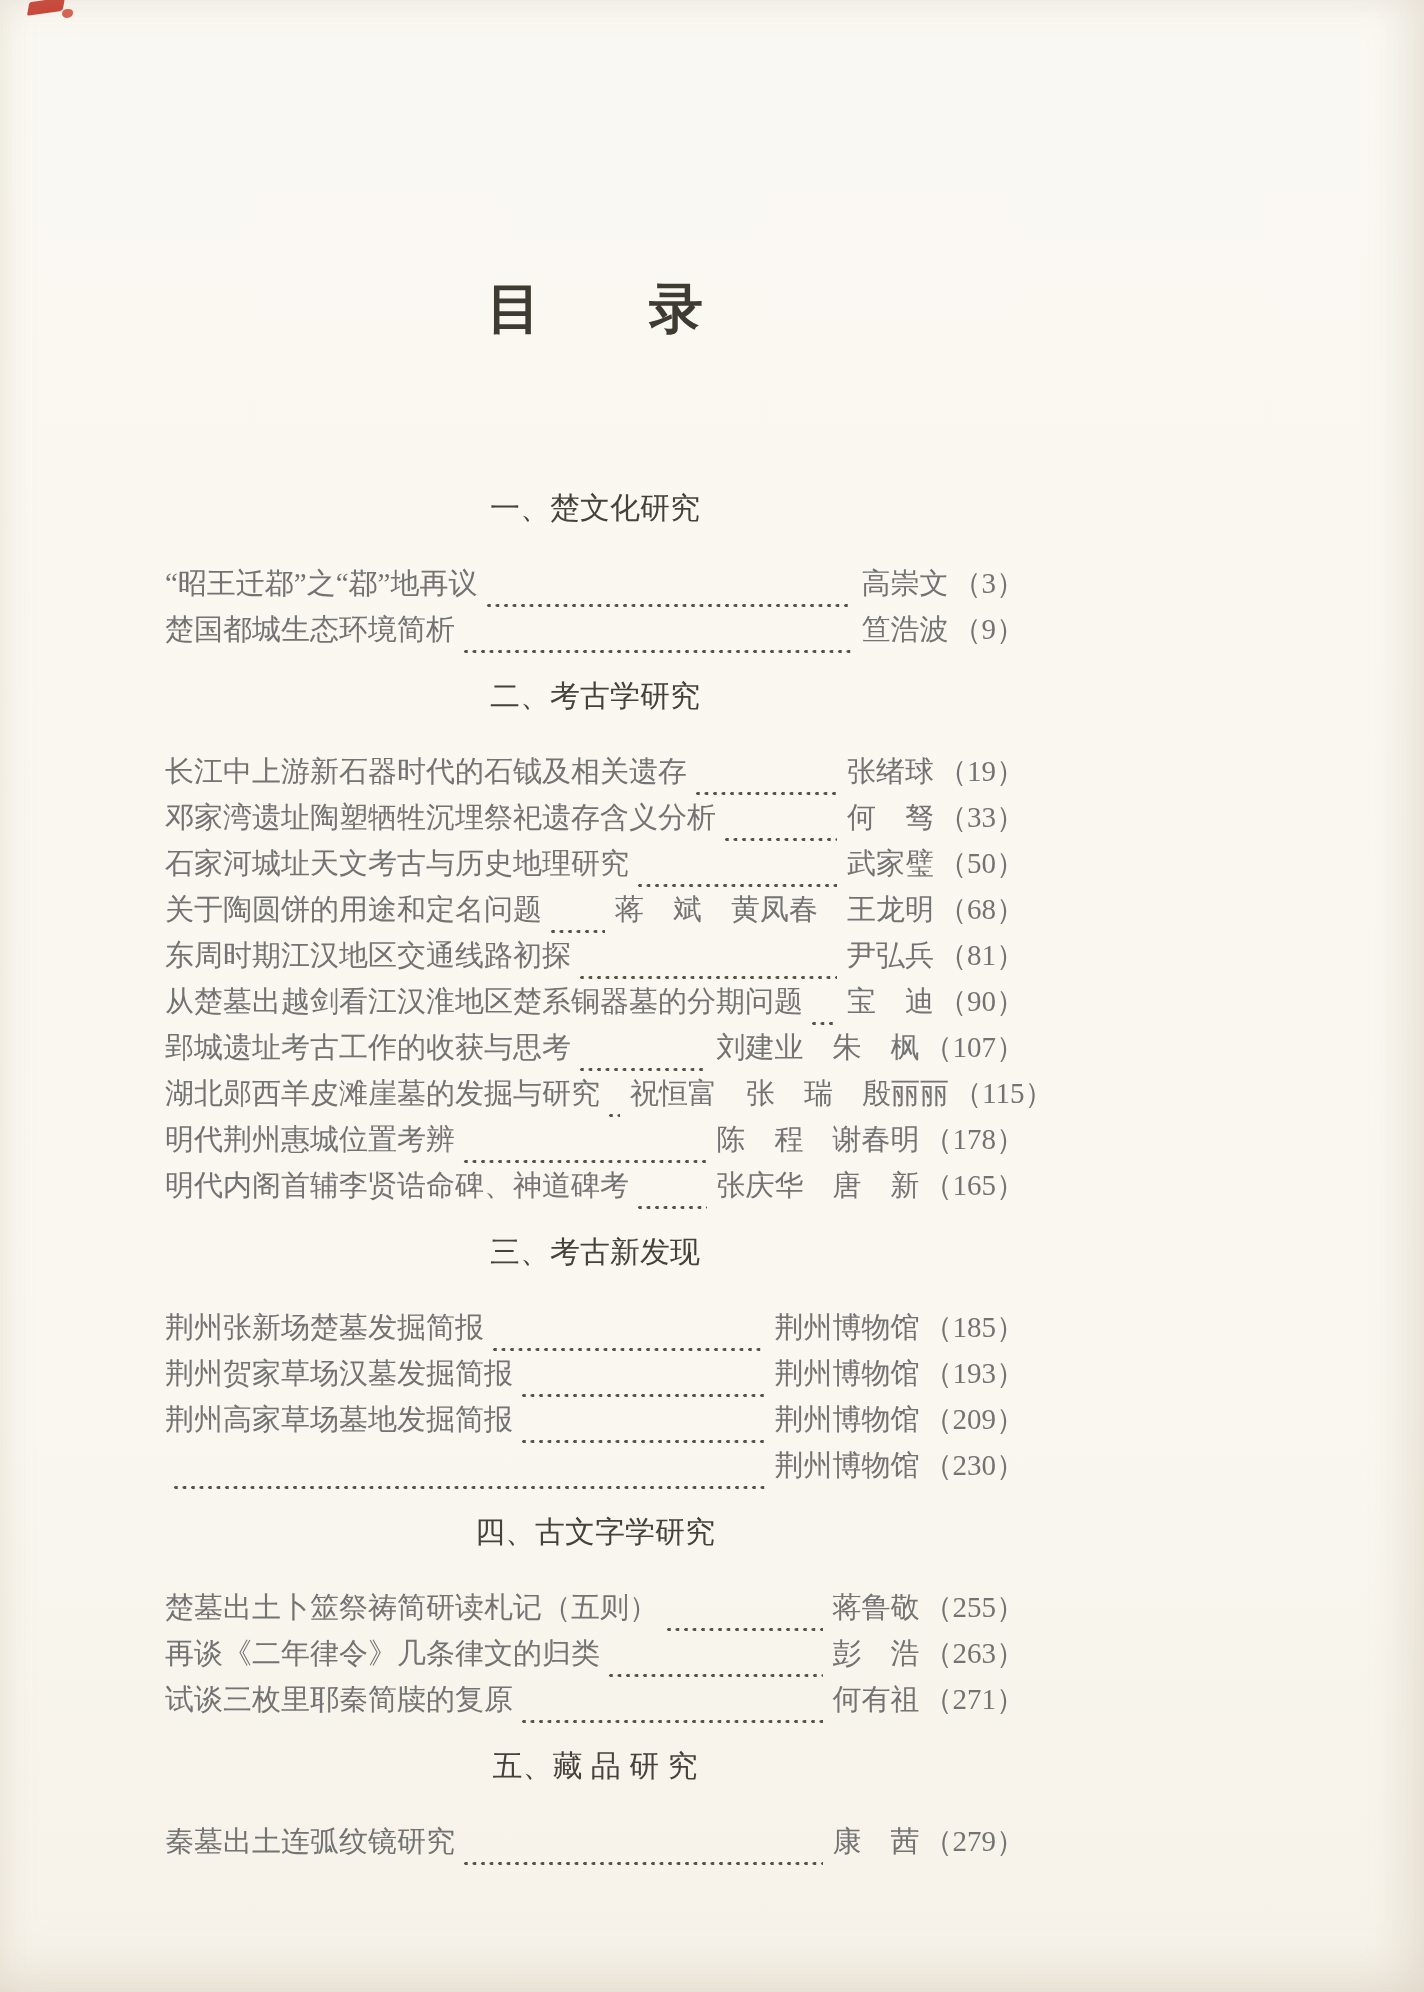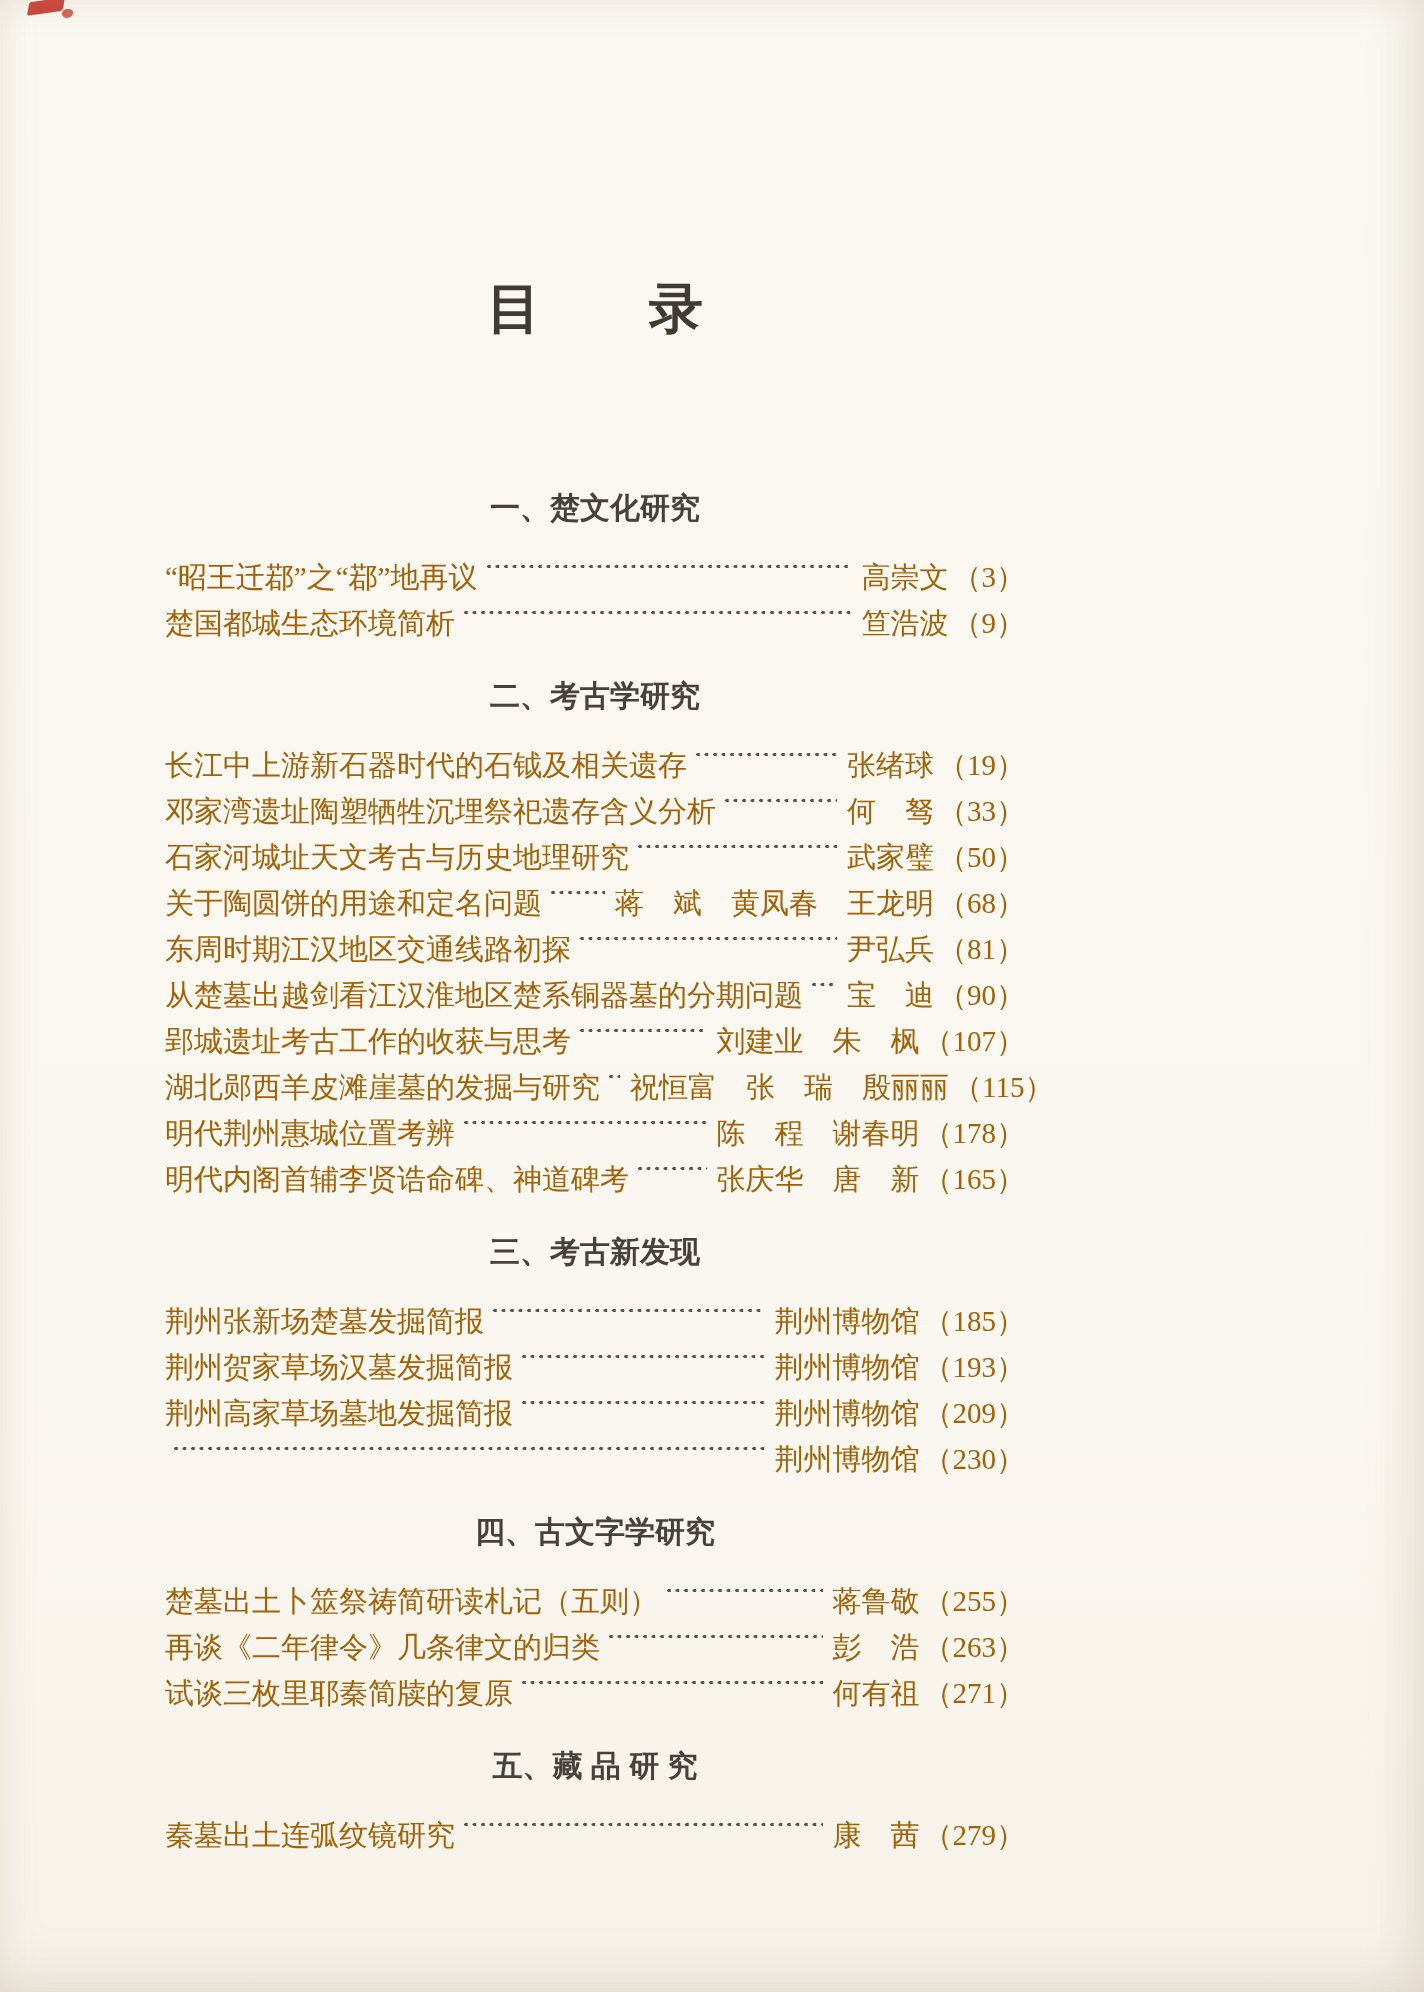--- a/index.html
+++ b/index.html
@@ -58,38 +58,38 @@
     font-weight: 700;
     text-align: center;
     color: #3f3b33;
     white-space: pre;
     margin-top: 18px;
   }
   .section-heading {
     font-family: "Liberation Sans", "DejaVu Sans", sans-serif;
     font-size: 30px;
     line-height: 40px;
-    font-weight: 700;
+    font-weight: 400;
     text-align: center;
     color: #46413a;
     margin-top: 26px;
     white-space: pre;
   }
   .section-first .section-heading {
     margin-top: 146px;
   }
   .entries {
     margin-top: 30px;
   }
   .toc-entry {
     display: flex;
-    align-items: flex-start;
+    align-items: flex-end;
     height: 46px;
     font-size: 29px;
-    color: #a16207;
+    color: #737373;
     white-space: pre;
   }
   .entry-title {
     flex: 0 0 auto;
   }
   .dot-leader {
     flex: 1 1 auto;
     height: 7px;
     margin: 0 10px 0 8px;
     position: relative;

